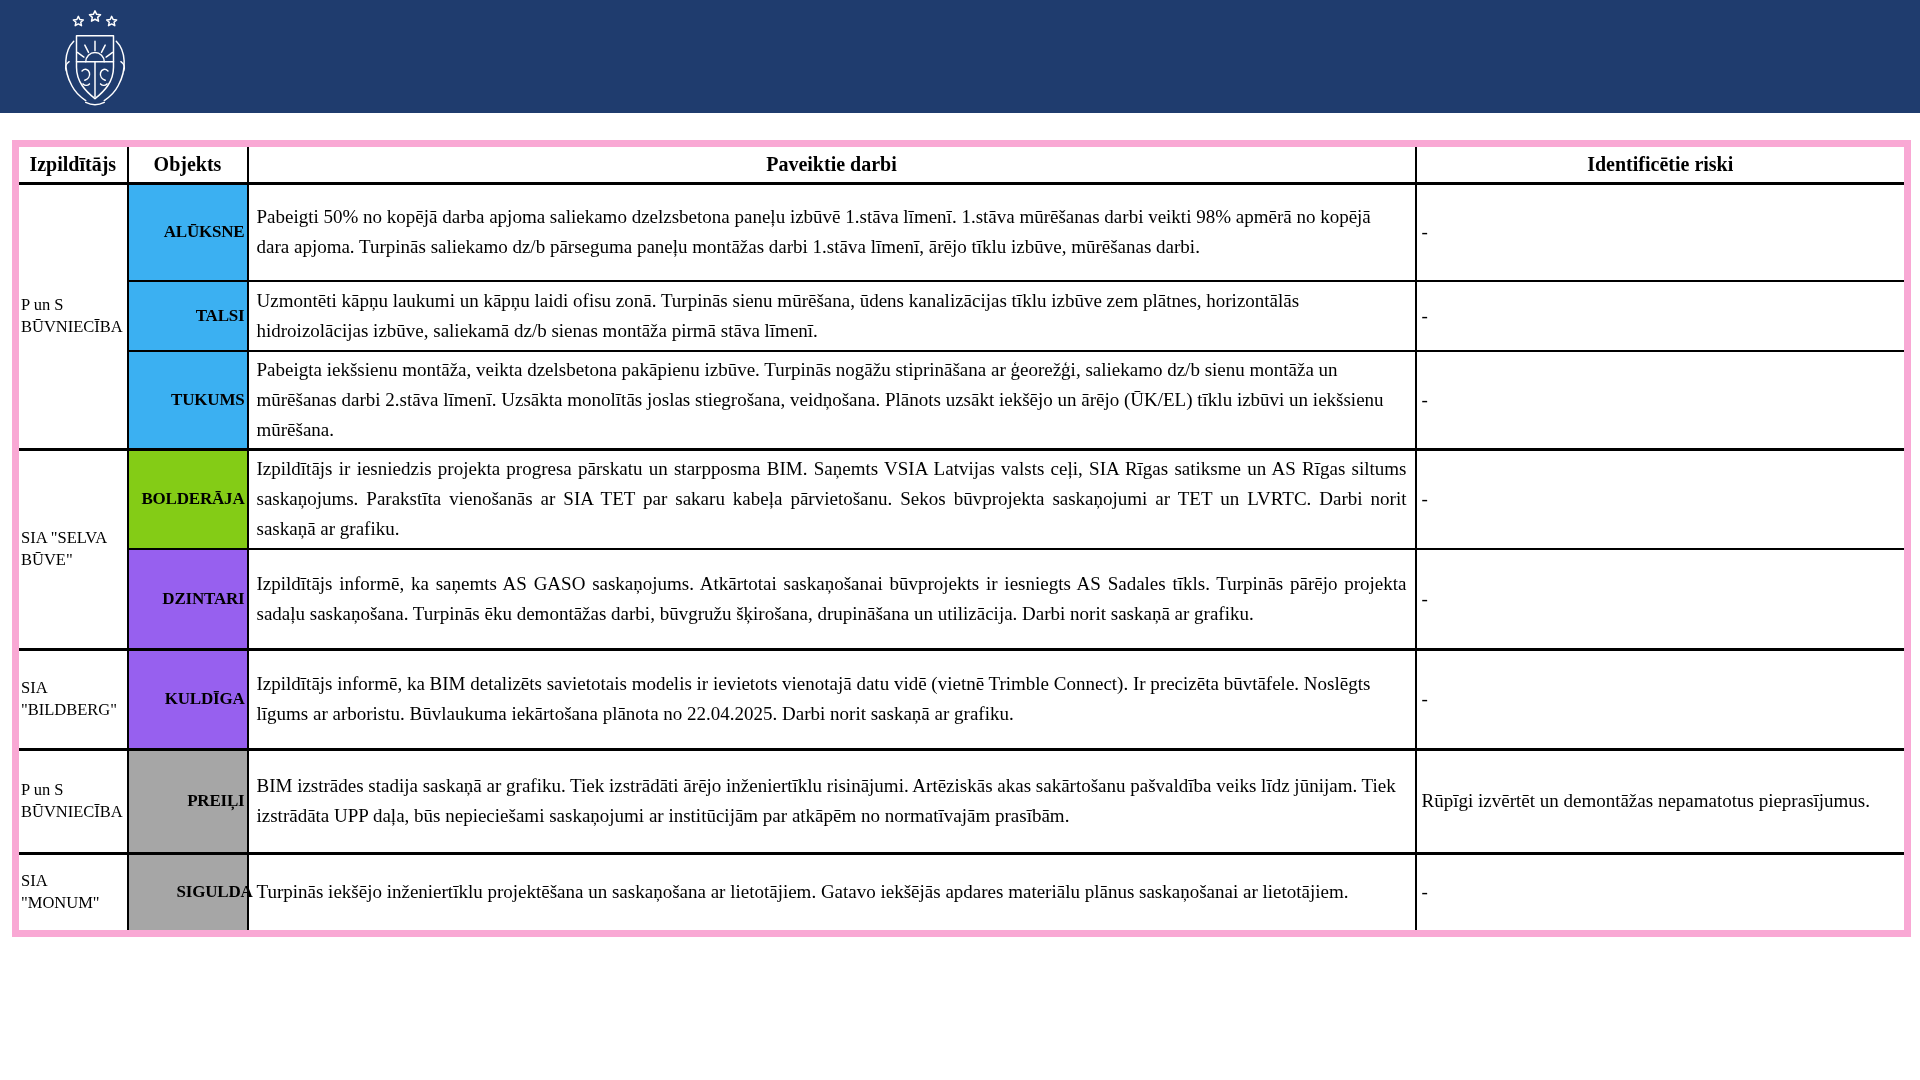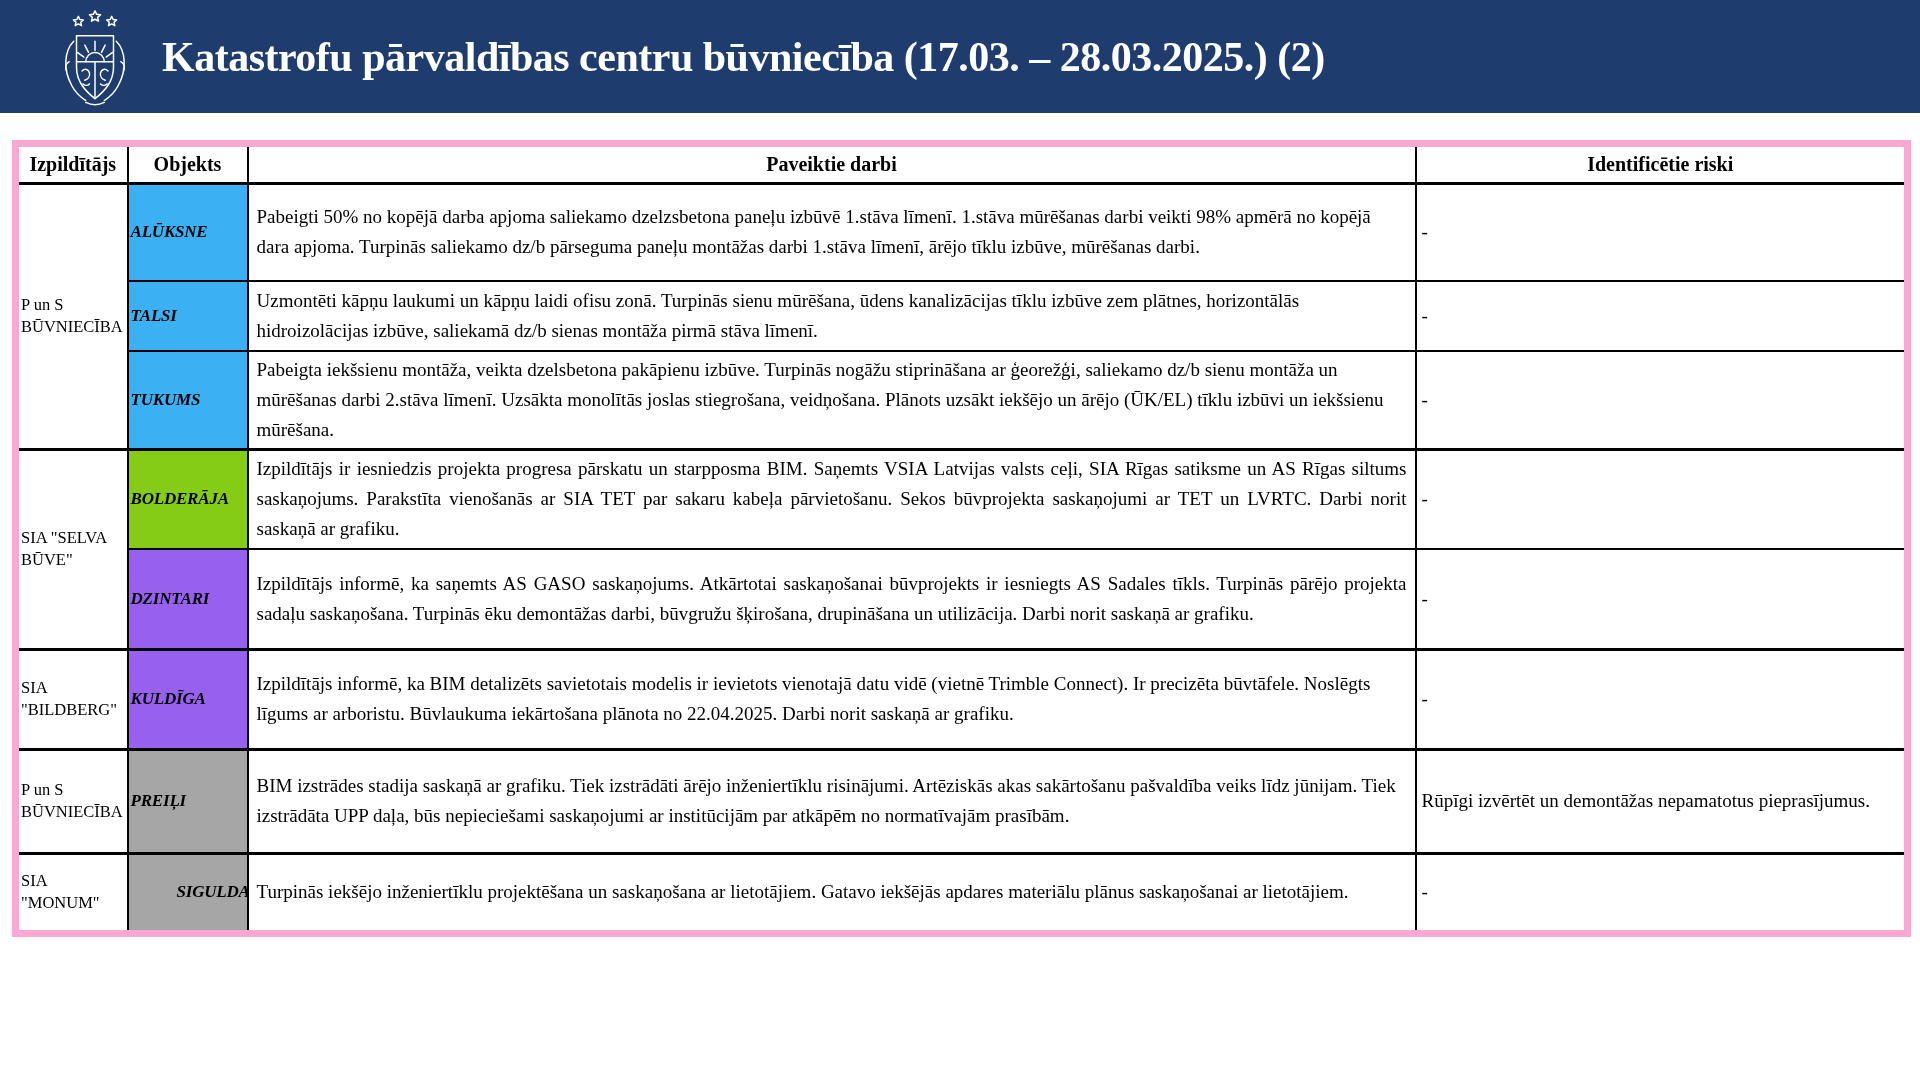--- a/index.html
+++ b/index.html
@@ -35,22 +35,22 @@
   th, td { border: 2px solid #000; color: #000; }
   th {
     font-size: 20px; font-weight: 700; text-align: center;
     height: 40px; padding: 4px 2px; border-bottom-width: 3px;
   }
   td.executor {
     text-align: left; vertical-align: middle;
     font-size: 16.5px; line-height: 1.35; padding: 2px;
   }
   td.object {
-    text-align: left; vertical-align: middle;
-    font-size: 17px; font-weight: 700; letter-spacing: -0.2px; padding: 2px; font-style: italic;
+    text-align: right; vertical-align: middle;
+    font-size: 17px; font-weight: 700; letter-spacing: -0.2px; padding: 2px;
   }
   td.works {
     font-size: 19px; line-height: 30px; text-align: left;
     vertical-align: middle; padding: 3px 8px;
   }
   td.works.justify { text-align: justify; }
   td.risks {
     font-size: 19px; line-height: 28px; text-align: left;
     vertical-align: middle; padding: 2px 5px;
   }
@@ -79,21 +79,20 @@
     <path d="M30 56 a10 10 0 0 1 20 0"></path>
     <path d="M40 44 v-10 M33 46 l-4 -8 M47 46 l4 -8 M28 51 l-7 -5 M52 51 l7 -5"></path>
 
     <path d="M26 66 c3 -3 7 -2 8 2 c1 4 -2 7 -5 8"></path>
     <path d="M54 66 c-3 -3 -7 -2 -8 2 c-1 4 2 7 5 8"></path>
     <path d="M27 80 c2 2 5 2 7 0"></path>
     <path d="M46 80 c2 2 5 2 7 0"></path>
 
     <path d="M30 100 c6 3 14 3 20 0"></path>
   </svg>
-  <h1 class="page-title">Katastrofu pārvaldības centru būvniecība (17.03. – 28.03.2025.) (2)</h1>
 </header>
 
 <table class="status">
   <colgroup>
     <col class="c-exec">
       <col class="c-obj">
       <col class="c-work">
       <col class="c-risk">
   </colgroup>
   <thead>

